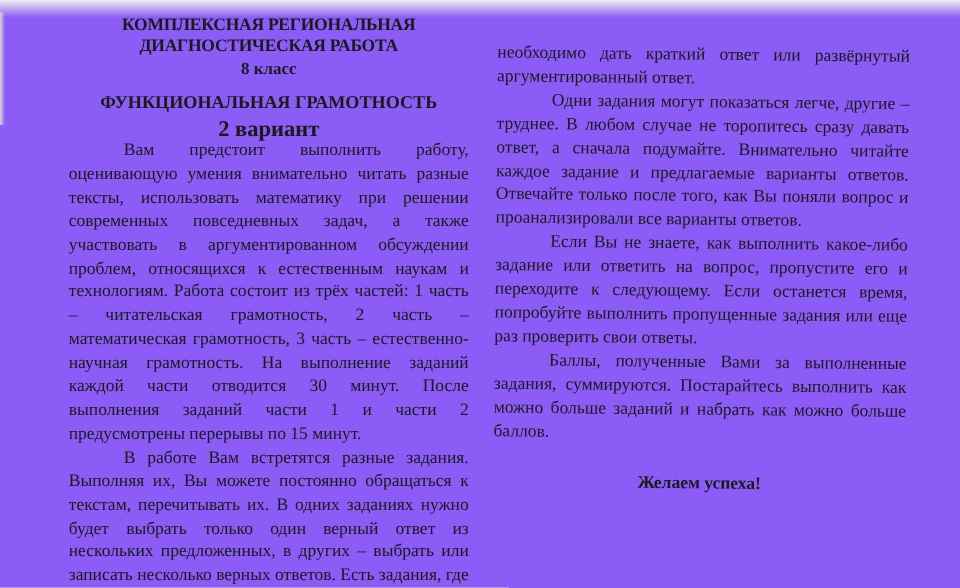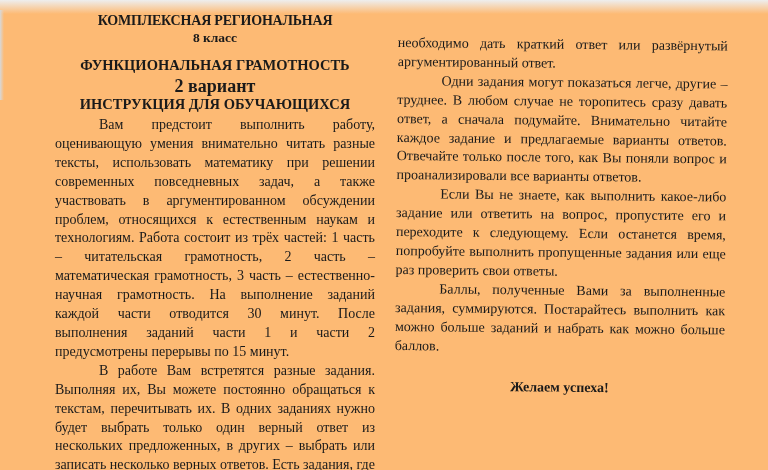--- a/index.html
+++ b/index.html
@@ -3,21 +3,21 @@
 <meta charset="utf-8">
 <style>
   html, body { margin: 0; padding: 0; }
   body {
     width: 768px; height: 470px; overflow: hidden;
     background: #ffffff;
     font-family: "Liberation Serif", "DejaVu Serif", serif;
     color: #1a1a1a;
     position: relative;
   }
-  .page { position: absolute; inset: 0; background: #fdba74; }
+  .page { position: absolute; inset: 0; background: #8b5cf6; }
   .scan-shade {
     position: absolute; left: 0; top: 0; width: 768px; height: 14px;
     background: linear-gradient(#eeeeee, rgba(255,255,255,0));
   }
   .edge-mark {
     position: absolute; left: 0; top: 10px; width: 4px; height: 90px;
     background: linear-gradient(90deg, #d8d8d8, rgba(255,255,255,0));
   }
   .col { position: absolute; font-size: 14px; line-height: 18.9px; }
   .col-left { left: 55px; width: 320px; top: 12px; }
@@ -37,24 +37,24 @@
 </style>
 </head>
 <body>
 
 <div class="page">
   <div class="scan-shade"></div>
   <div class="edge-mark"></div>
 
   <div class="col col-left">
     <div class="head head-title">КОМПЛЕКСНАЯ РЕГИОНАЛЬНАЯ</div>
+    <div class="head head-title">ДИАГНОСТИЧЕСКАЯ РАБОТА</div>
     <div class="head head-grade">8 класс</div>
     <div class="head head-subject">ФУНКЦИОНАЛЬНАЯ ГРАМОТНОСТЬ</div>
     <div class="head head-variant">2 вариант</div>
-    <div class="head head-instr">ИНСТРУКЦИЯ ДЛЯ ОБУЧАЮЩИХСЯ</div>
     <p class="para">Вам предстоит выполнить работу, оценивающую умения внимательно читать разные тексты, использовать математику при решении современных повседневных задач, а также участвовать в аргументированном обсуждении проблем, относящихся к естественным наукам и технологиям. Работа состоит из трёх частей: 1 часть – читательская грамотность, 2 часть – математическая грамотность, 3 часть – естественно-научная грамотность. На выполнение заданий каждой части отводится 30 минут. После выполнения заданий части 1 и части 2 предусмотрены перерывы по 15 минут.</p>
     <p class="para">В работе Вам встретятся разные задания. Выполняя их, Вы можете постоянно обращаться к текстам, перечитывать их. В одних заданиях нужно будет выбрать только один верный ответ из нескольких предложенных, в других – выбрать или записать несколько верных ответов. Есть задания, где</p>
   </div>
 
   <div class="col col-right">
     <p class="para noindent">необходимо дать краткий ответ или развёрнутый аргументированный ответ.</p>
     <p class="para">Одни задания могут показаться легче, другие – труднее. В любом случае не торопитесь сразу давать ответ, а сначала подумайте. Внимательно читайте каждое задание и предлагаемые варианты ответов. Отвечайте только после того, как Вы поняли вопрос и проанализировали все варианты ответов.</p>
     <p class="para">Если Вы не знаете, как выполнить какое-либо задание или ответить на вопрос, пропустите его и переходите к следующему. Если останется время, попробуйте выполнить пропущенные задания или еще раз проверить свои ответы.</p>
     <p class="para">Баллы, полученные Вами за выполненные задания, суммируются. Постарайтесь выполнить как можно больше заданий и набрать как можно больше баллов.</p>
     <div class="wish">Желаем успеха!</div>

